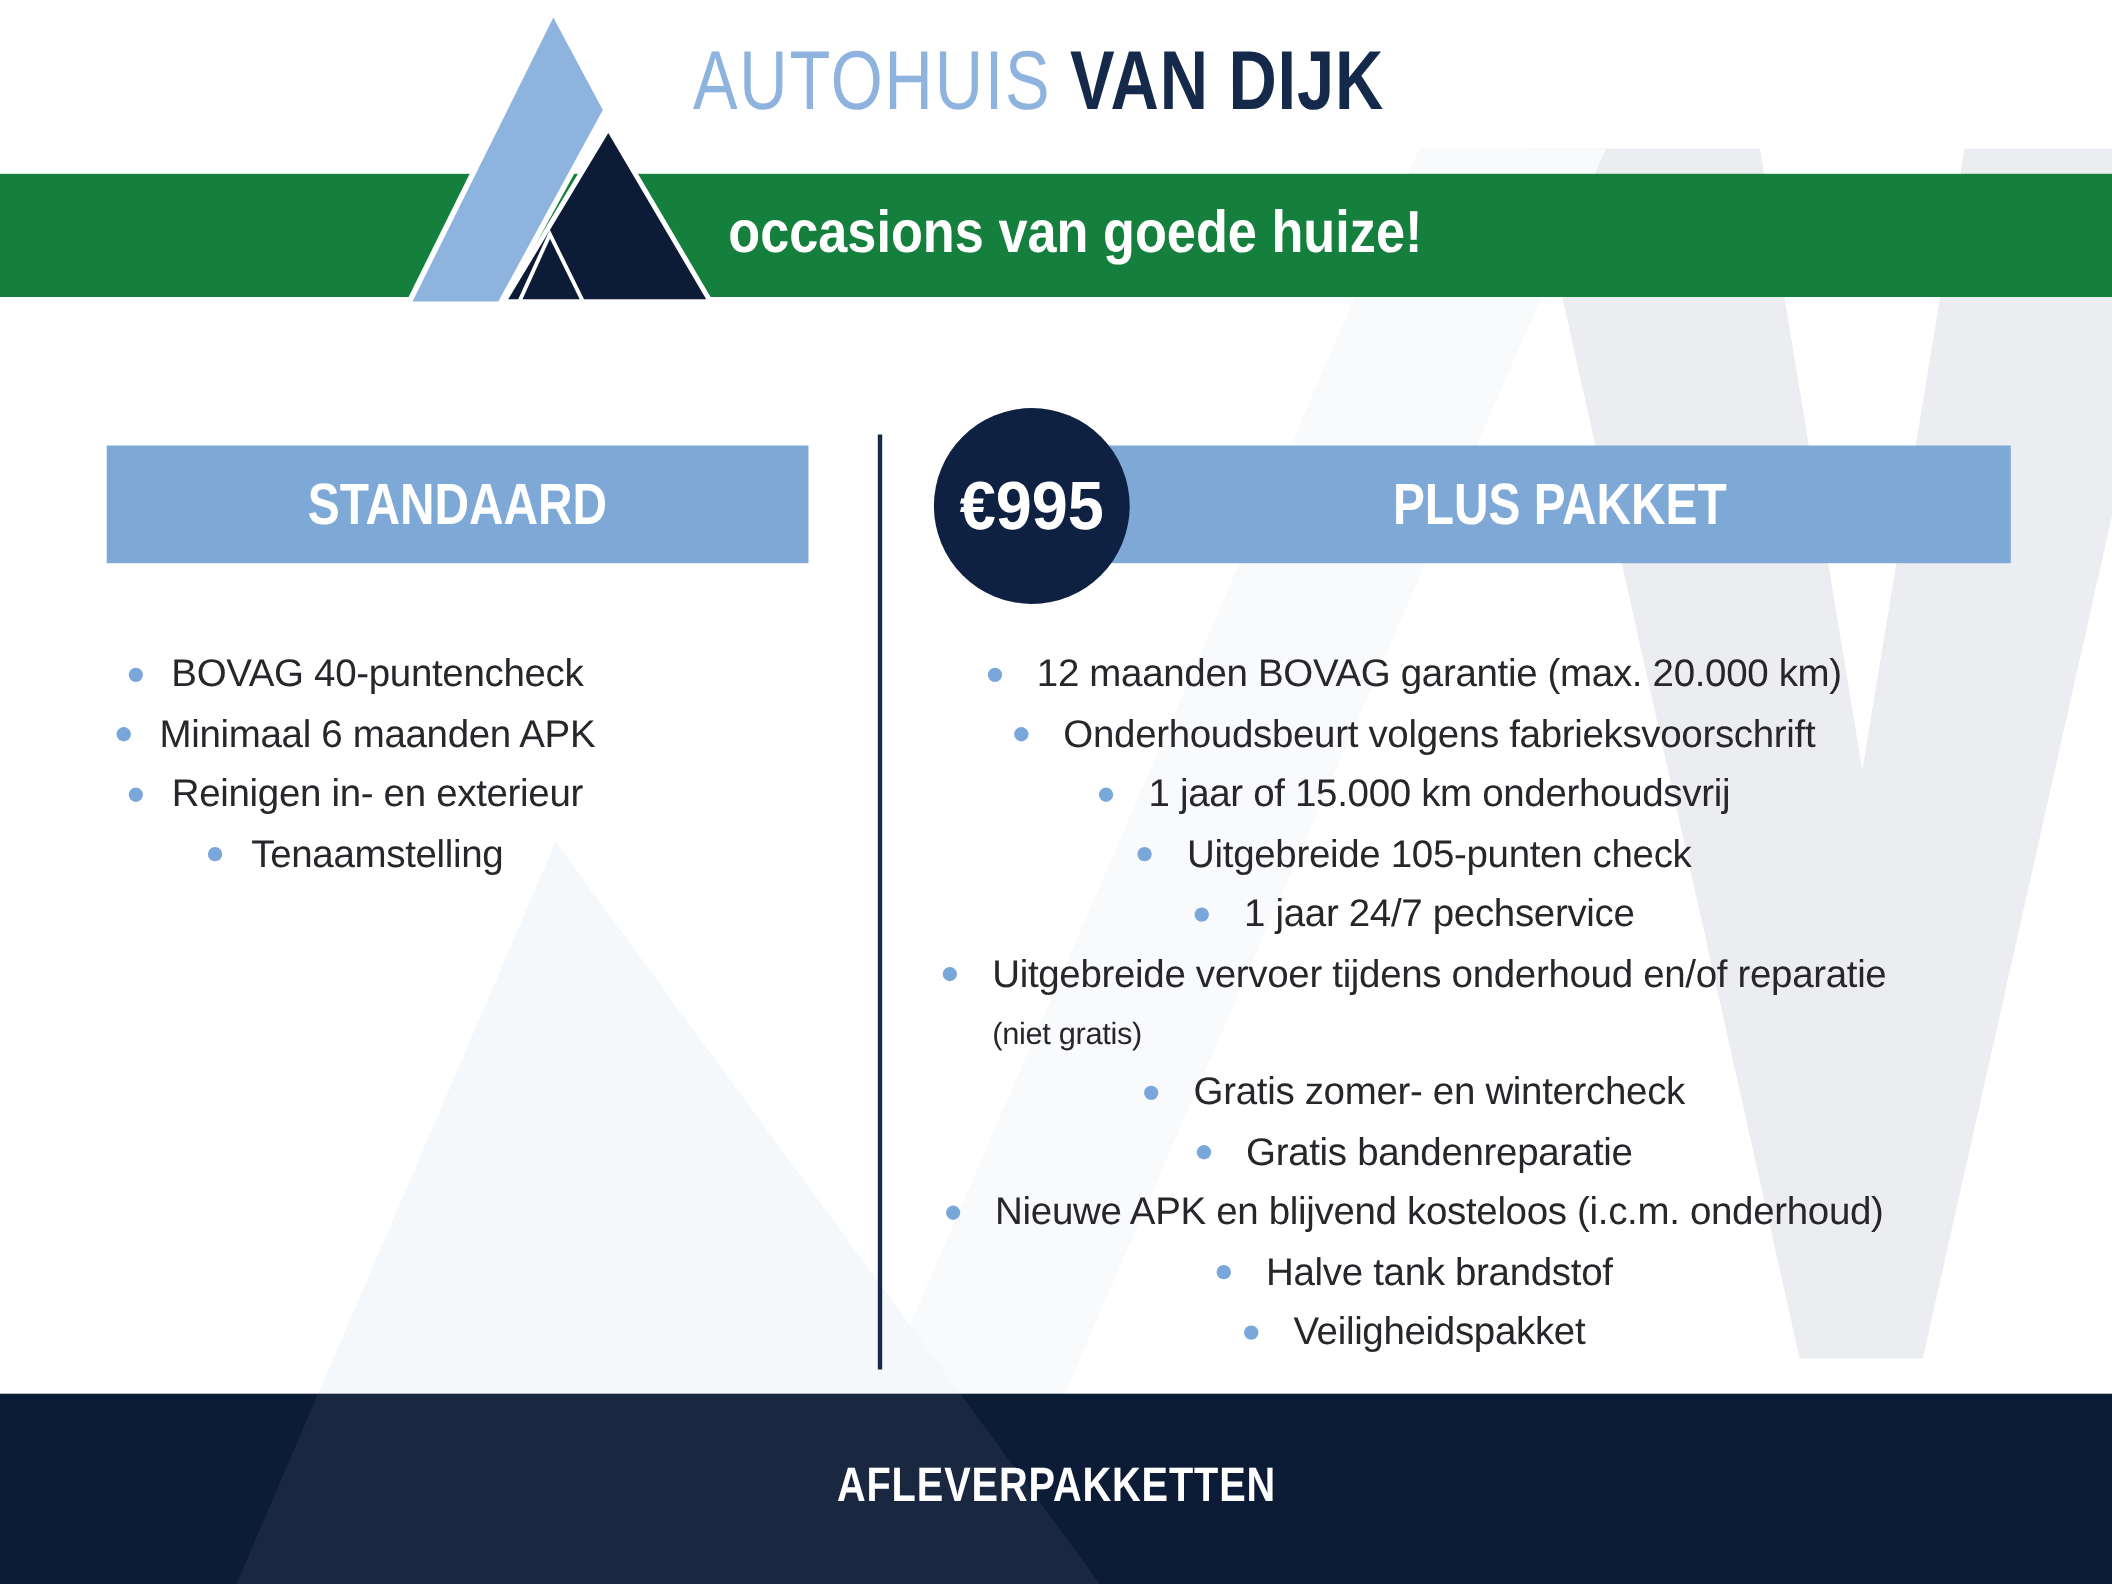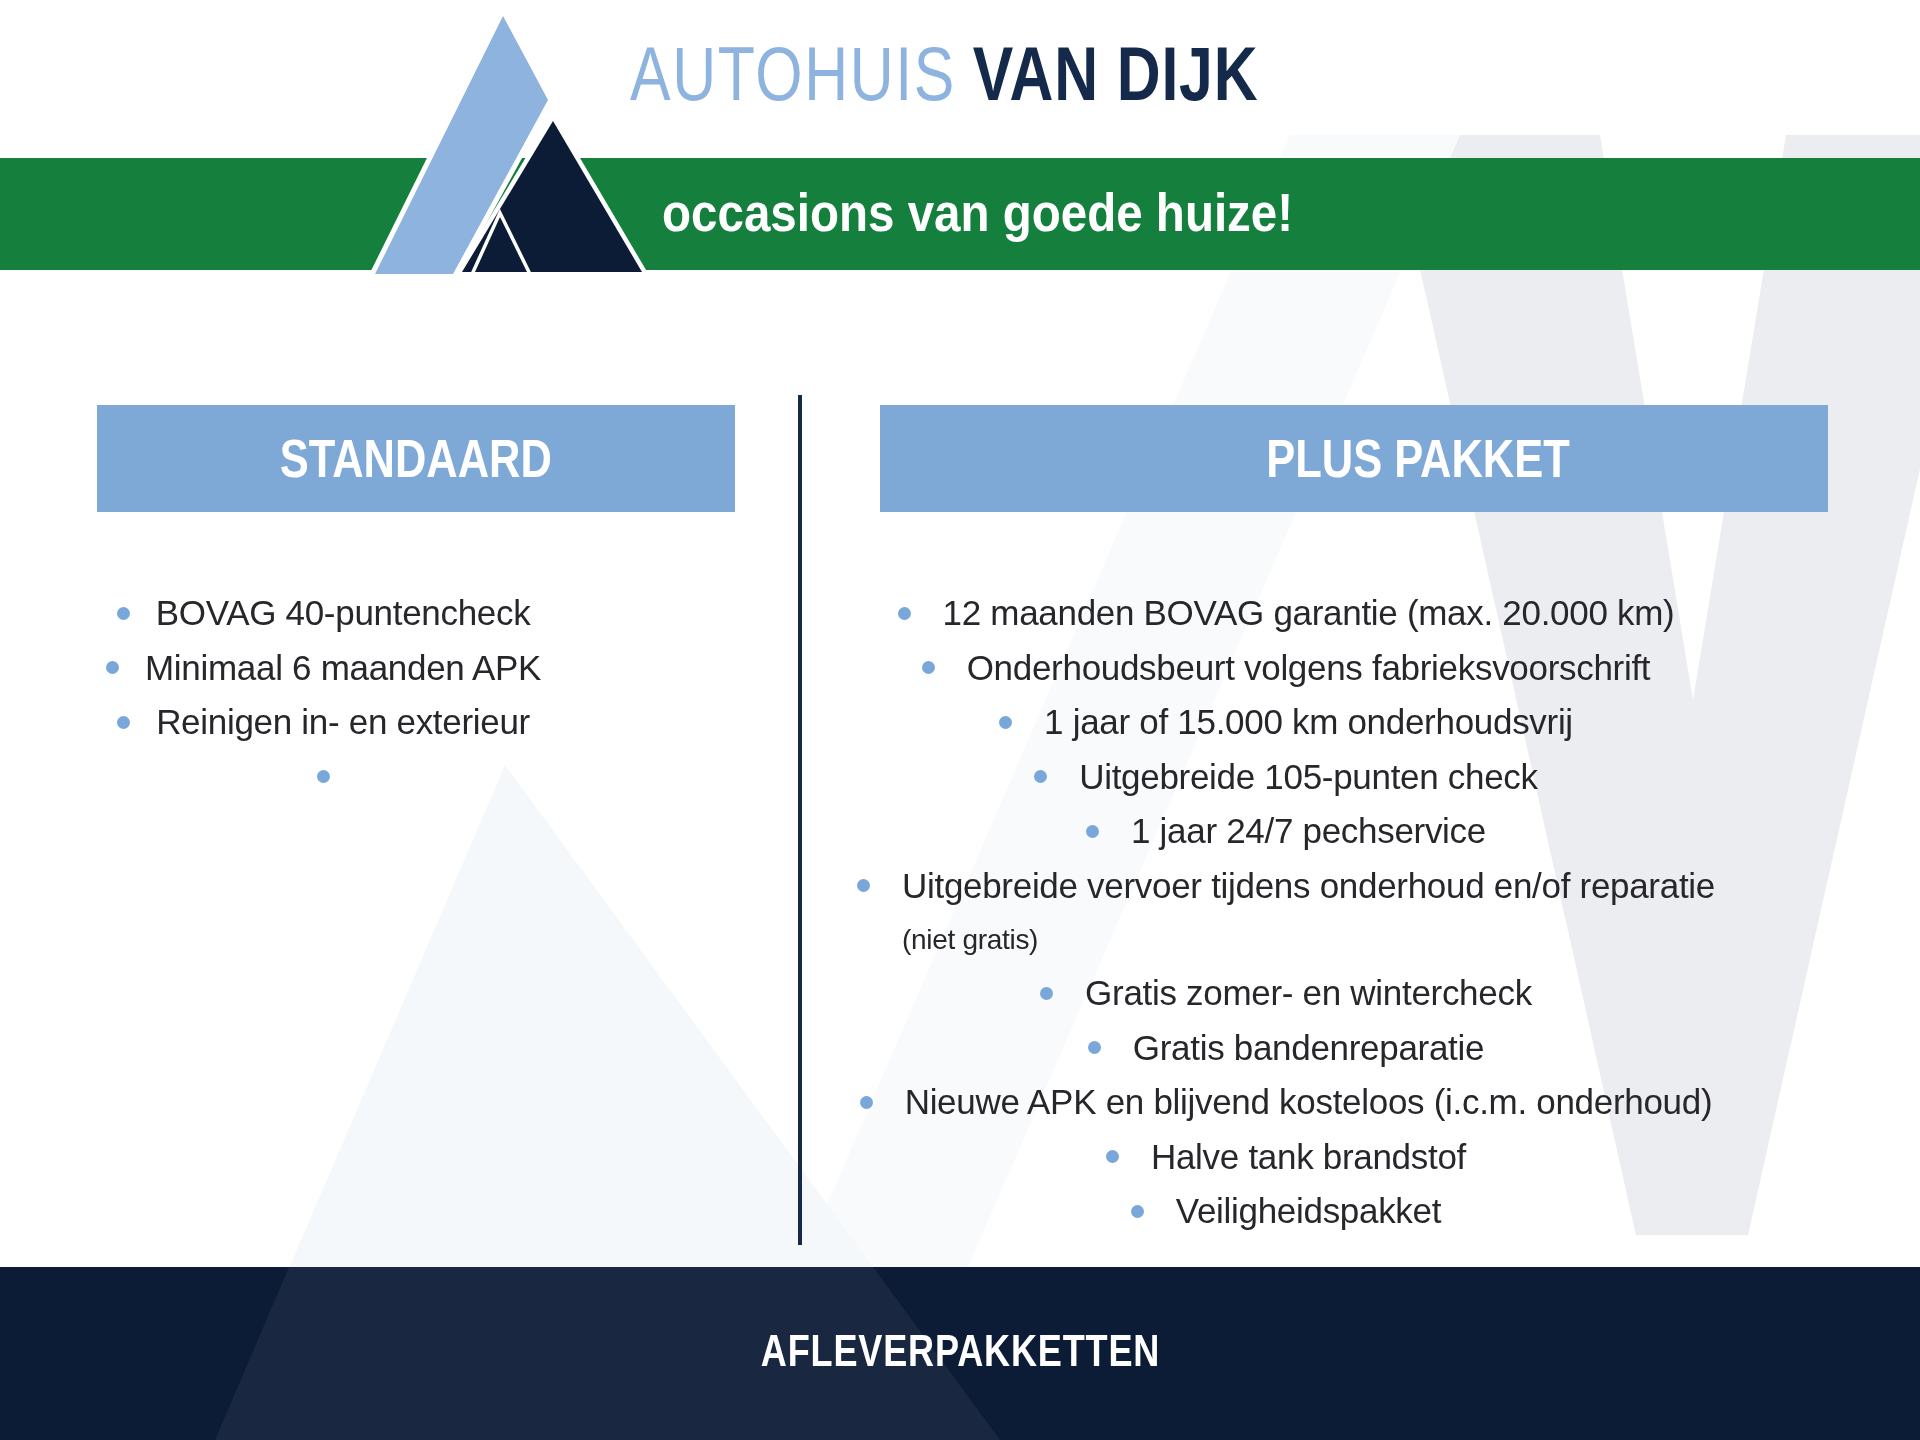--- a/index.html
+++ b/index.html
@@ -80,36 +80,40 @@
     <span class="brand-bold">VAN DIJK</span>
   </div>
 
   <div class="bar bar-standard">
     <span class="bar-label">STANDAARD</span>
   </div>
   <div class="bar bar-plus">
     <span class="bar-label">PLUS PAKKET</span>
   </div>
   <div class="divider"></div>
+  <div class="price-badge">
+    <span class="price">€995</span>
+  </div>
 
   <div class="list list-standard">
     <div class="li-row">
         <span class="dot"></span>
         <span class="li-text">BOVAG 40-puntencheck</span>
       </div>
     <div class="li-row">
         <span class="dot"></span>
         <span class="li-text">Minimaal 6 maanden APK</span>
       </div>
     <div class="li-row">
         <span class="dot"></span>
         <span class="li-text">Reinigen in- en exterieur</span>
       </div>
     <div class="li-row">
         <span class="dot"></span>
+        <span class="li-text">Tenaamstelling</span>
       </div>
   </div>
 
   <div class="list list-plus">
     <div class="li-row">
         <span class="dot"></span>
         <span class="li-text">12 maanden BOVAG garantie (max. 20.000 km)</span>
       </div>
     <div class="li-row">
         <span class="dot"></span>

